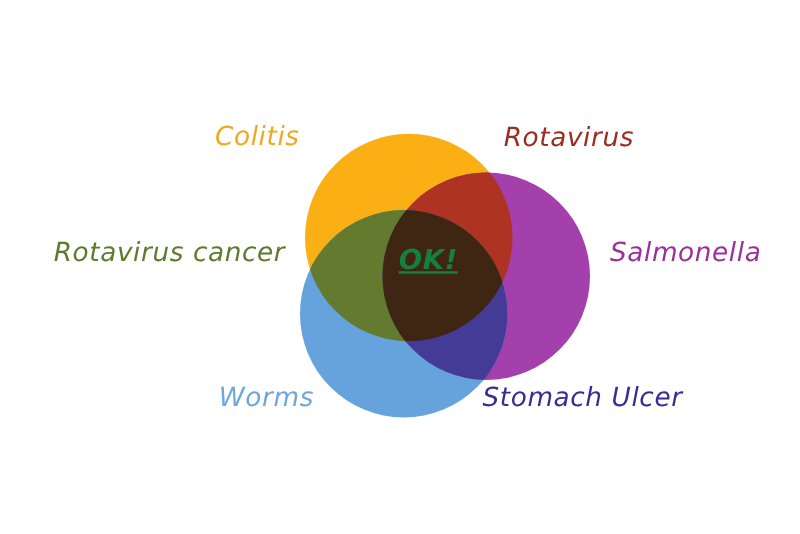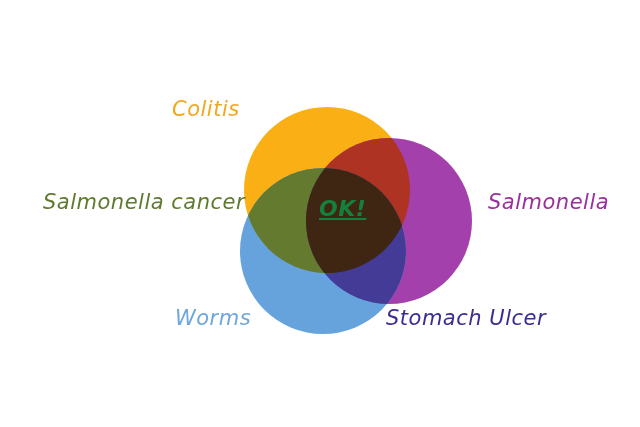--- a/index.html
+++ b/index.html
@@ -87,22 +87,23 @@
 
     <g clip-path="url(#clip-colitis)">
       <g clip-path="url(#clip-salmonella)">
         <circle id="i-csw" cx="311" cy="251" r="83" fill="#3E2612"></circle>
       </g>
     </g>
   </svg>
 
   <div class="venn-label lbl-colitis" style="color: rgb(240, 168, 30);">Colitis</div>
 
+  <div class="venn-label lbl-rotavirus" style="color: rgb(156, 43, 32);">Rotavirus</div>
 
-  <div class="venn-label lbl-colorectal" style="color: rgb(94, 122, 46);">Salmonella cancer</div>
+  <div class="venn-label lbl-colorectal" style="color: rgb(94, 122, 46);">Rotavirus cancer</div>
 
   <div class="venn-label lbl-salmonella" style="color: rgb(155, 47, 155); text-align: center;">Salmonella</div>
 
   <div class="venn-label lbl-worms" style="color: rgb(111, 167, 220);">Worms</div>
 
   <div class="venn-label lbl-stomach" style="color: rgb(58, 45, 146);">Stomach Ulcer</div>
 
   <div class="venn-label lbl-ok" style="color: #15803d; text-decoration: underline;">OK!</div>
 
 </div>

